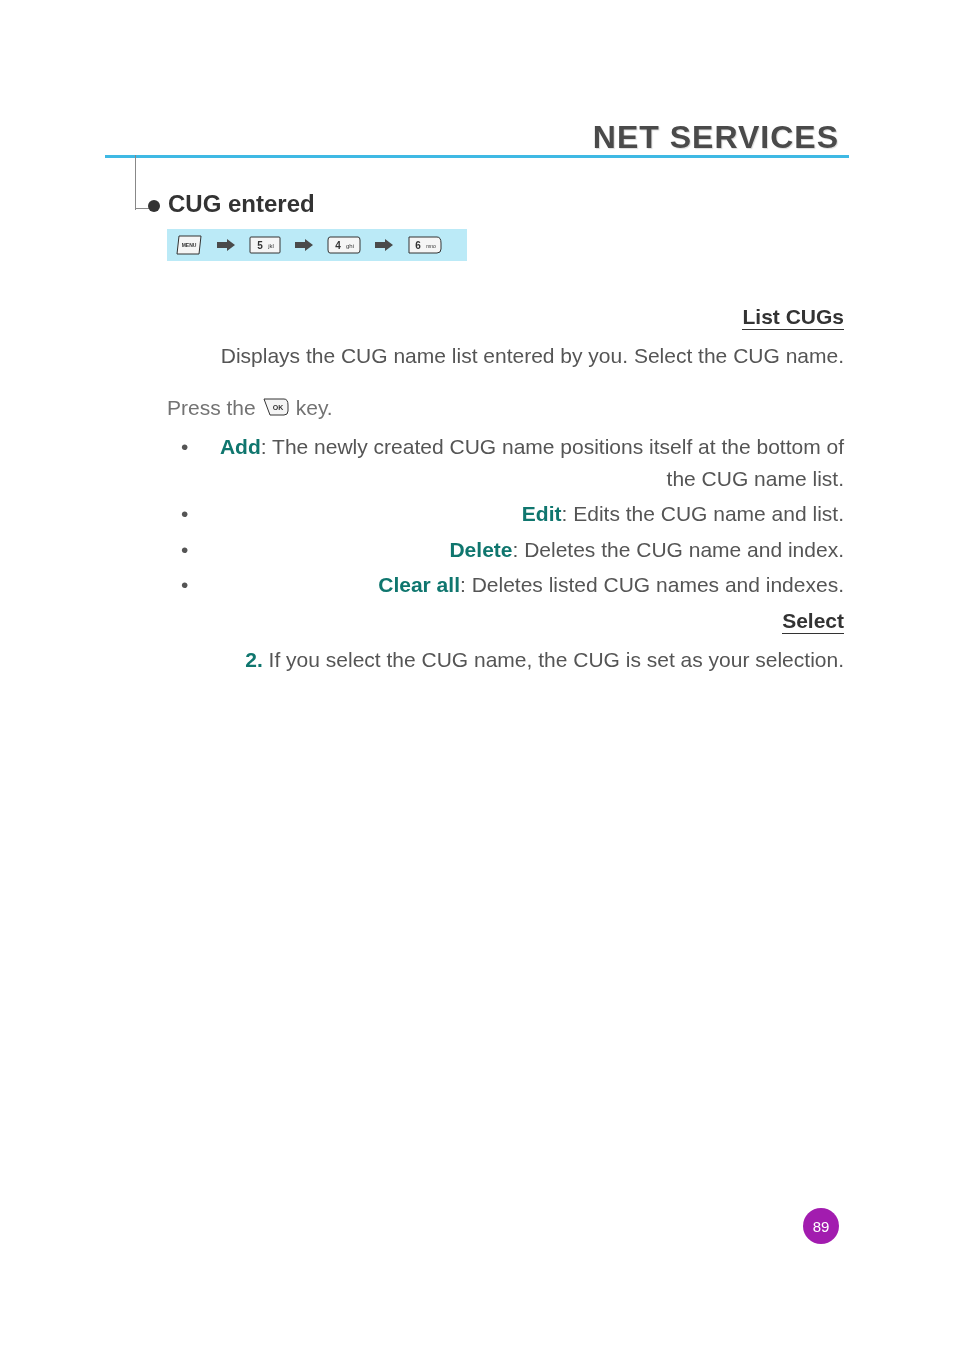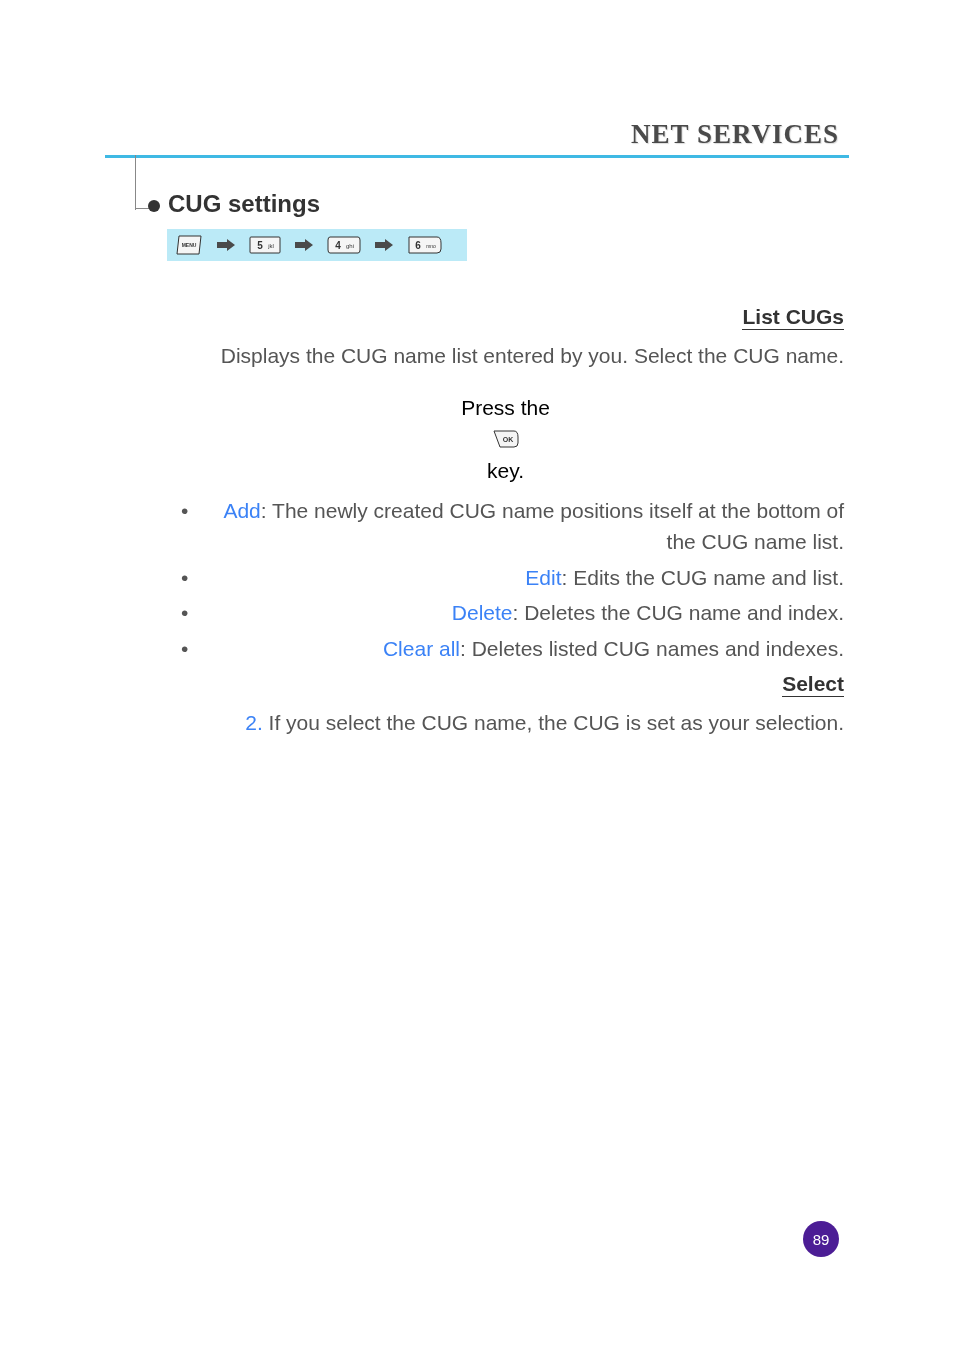--- a/index.html
+++ b/index.html
@@ -12,26 +12,25 @@
       width: 954px;
       height: 1350px;
       background: #ffffff;
       position: relative;
       color: #333;
     }
     .header-title {
       position: absolute;
       top: 119px;
       right: 115px;
-      font-size: 27px;
+      font-size: 32px;
       font-weight: bold;
       letter-spacing: 1px;
       color: #4a4a4a;
       text-shadow: 1px 1px 1px rgba(0,0,0,0.15);
-      font-family: Liberation Serif, serif;
     }
     .blue-line {
       position: absolute;
       top: 155px;
       left: 105px;
       right: 105px;
       height: 3px;
       background: #3fb9e4;
     }
     .vertical-line {
@@ -103,26 +102,25 @@
     }
     .body-text {
       font-size: 21px;
       line-height: 1.5;
       color: #555;
       margin-bottom: 20px;
     }
     .body-text-line2 {
       font-size: 21px;
       line-height: 1.5;
-      color: #000000;
+      color: #737373;
       margin-bottom: 8px;
       display: flex;
       align-items: center;
       gap: 6px;
-      flex-direction: column;
     }
     .bullet-list {
       list-style: none;
       padding-left: 18px;
     }
     .bullet-list li {
       font-size: 21px;
       line-height: 1.5;
       color: #555;
       position: relative;
@@ -130,42 +128,42 @@
       margin-bottom: 4px;
     }
     .bullet-list li::before {
       content: "•";
       position: absolute;
       left: -4px;
       font-size: 21px;
       color: #555;
     }
     .bold {
-      font-weight: normal;
-      color: #3b82f6;
+      font-weight: bold;
+      color: #0f766e;
     }
     .select-section {
       margin-top: 8px;
     }
     .numbered-list {
       list-style: none;
     }
     .numbered-list li {
       font-size: 21px;
       line-height: 1.5;
       color: #555;
       margin-bottom: 4px;
     }
     .page-number {
       position: absolute;
-      bottom: 93px;
+      bottom: 106px;
       right: 115px;
       width: 36px;
       height: 36px;
-      background: #4c1d95;
+      background: #a21caf;
       border-radius: 50%;
       display: flex;
       align-items: center;
       justify-content: center;
       color: #fff;
       font-size: 15px;
     }
     .ok-key-inline {
       display: inline-flex;
       vertical-align: middle;
@@ -174,21 +172,21 @@
 </head>
 <body>
 
 <div class="header-title">NET SERVICES</div>
 
 <div class="blue-line"></div>
 <div class="vertical-line"></div>
 <div class="horizontal-line-short"></div>
 <div class="bullet-circle"></div>
 
-<div class="section-title">CUG settings</div>
+<div class="section-title">CUG entered</div>
 
 <div class="key-sequence">
   <svg width="28" height="22" viewBox="0 0 28 22">
     <path d="M 4 2 L 26 2 L 24 20 L 2 20 Z" fill="#f5f5f5" stroke="#333" stroke-width="1"></path>
     <text x="14" y="13" font-size="5" text-anchor="middle" fill="#333" font-weight="bold">MENU</text>
   </svg>
   <svg class="arrow-icon" viewBox="0 0 18 12">
     <path d="M 0 3 L 10 3 L 10 0 L 18 6 L 10 12 L 10 9 L 0 9 Z" fill="#4a4a4a"></path>
   </svg>
   <svg width="32" height="18" viewBox="0 0 32 18">

